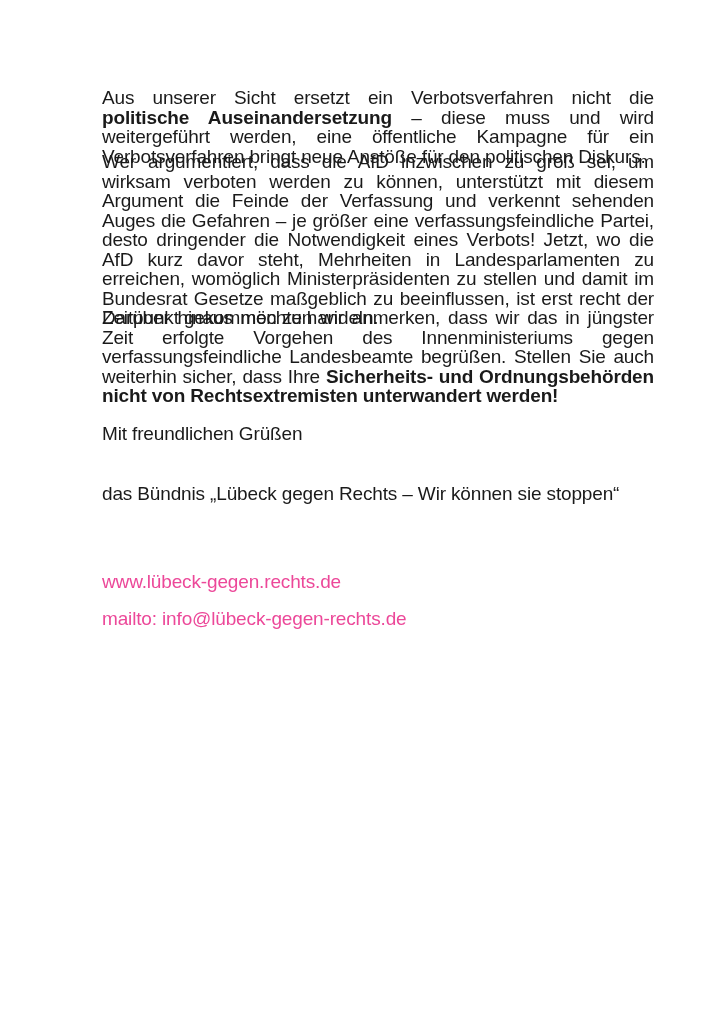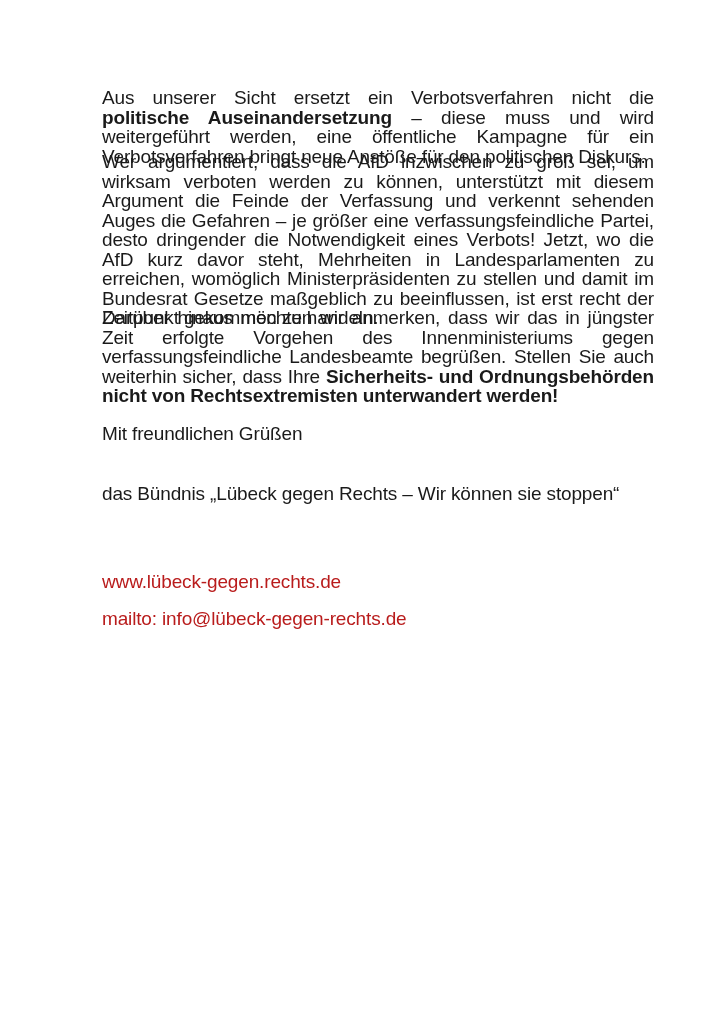--- a/index.html
+++ b/index.html
@@ -14,21 +14,21 @@
   }
   .para {
     position: absolute; left: 86px; width: 552px;
     line-height: 19.5px; margin: 0;
     text-align: justify;
   }
   .line {
     position: absolute; left: 86px; margin: 0; line-height: 19.5px; white-space: nowrap;
   }
   b { font-weight: bold; }
-  a.link { color: #b91c1c; text-decoration: none; }
+  a.link { color: #ec4899; text-decoration: none; }
 </style>
 </head>
 <body>
 
 <div class="page">
 
   <p class="para" style="top:88px;"><span>Aus unserer Sicht ersetzt ein Verbotsverfahren nicht die </span><b>politische Auseinandersetzung</b><span> – diese muss und wird weitergeführt werden, eine öffentliche Kampagne für ein Verbotsverfahren bringt neue Anstöße für den politischen Diskurs.</span></p>
 
   <p class="para" style="top:152px;">Wer argumentiert, dass die AfD inzwischen zu groß sei, um wirksam verboten werden zu können, unterstützt mit diesem Argument die Feinde der Verfassung und verkennt sehenden Auges die Gefahren – je größer eine verfassungsfeindliche Partei, desto dringender die Notwendigkeit eines Verbots! Jetzt, wo die AfD kurz davor steht, Mehrheiten in Landesparlamenten zu erreichen, womöglich Ministerpräsidenten zu stellen und damit im Bundesrat Gesetze maßgeblich zu beeinflussen, ist erst recht der Zeitpunkt gekommen zu handeln.</p>
 

